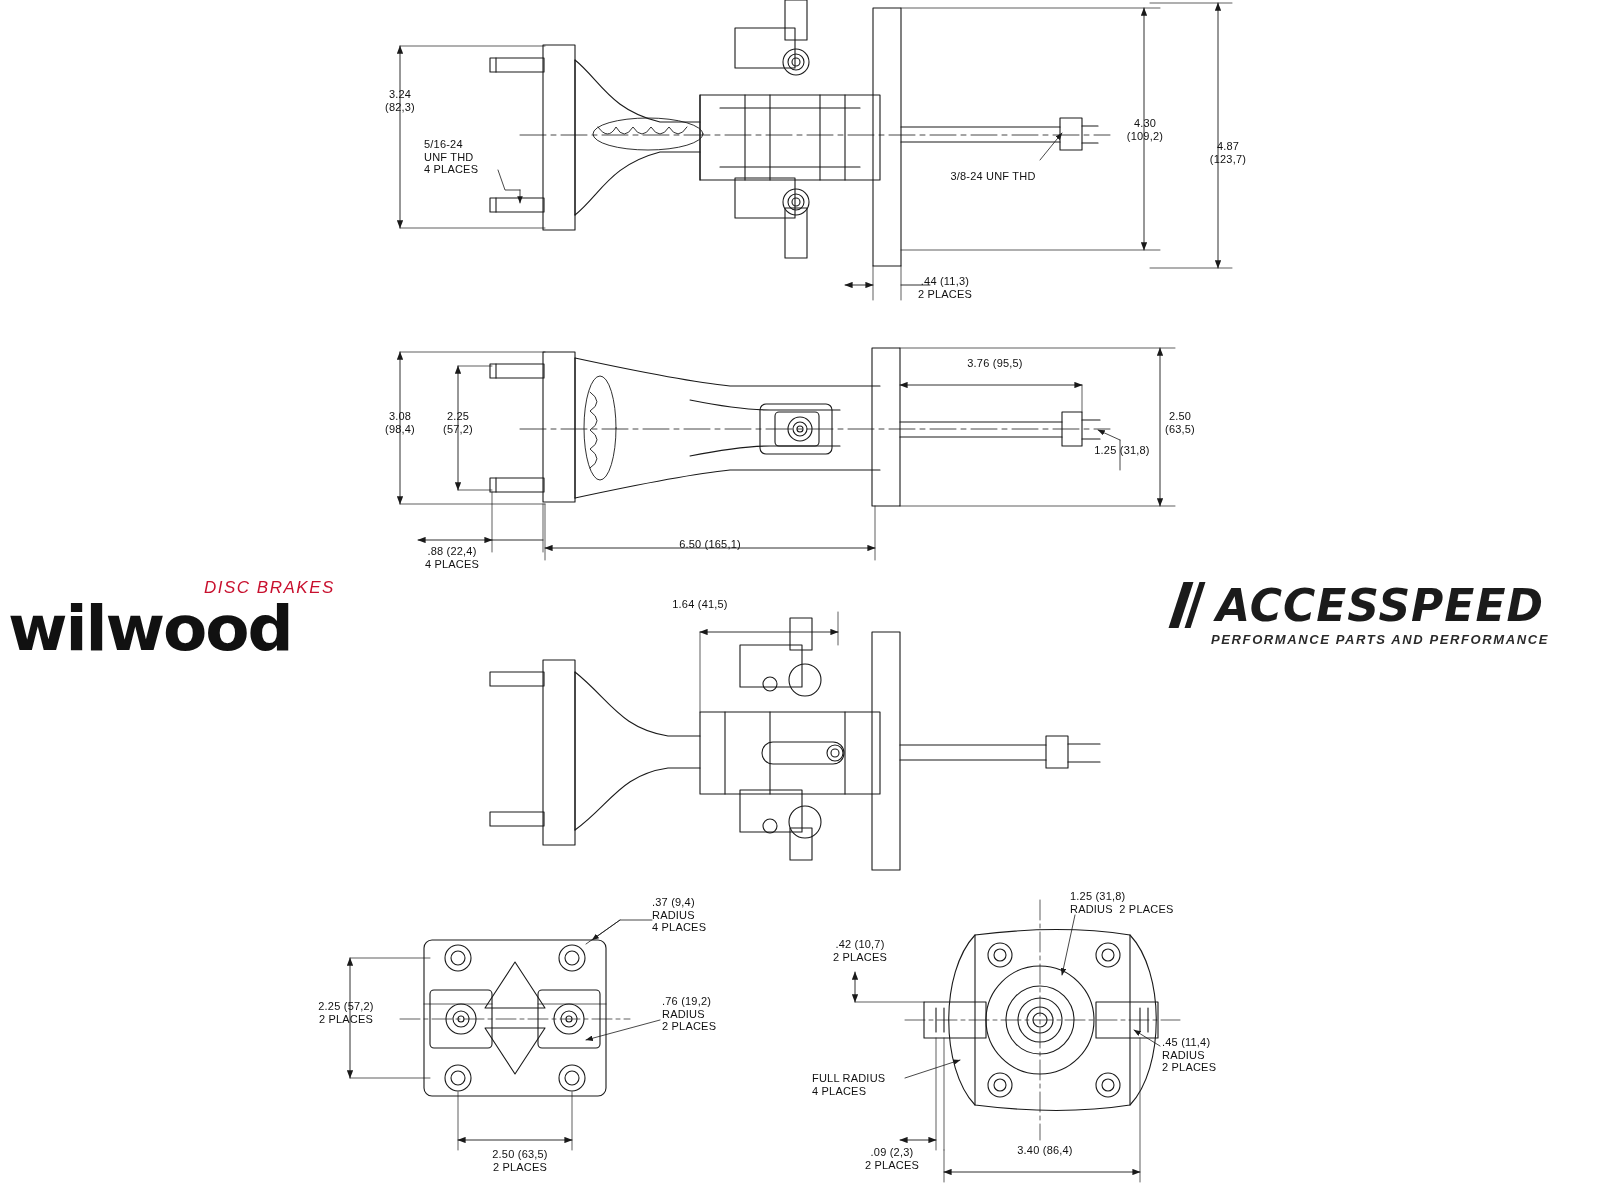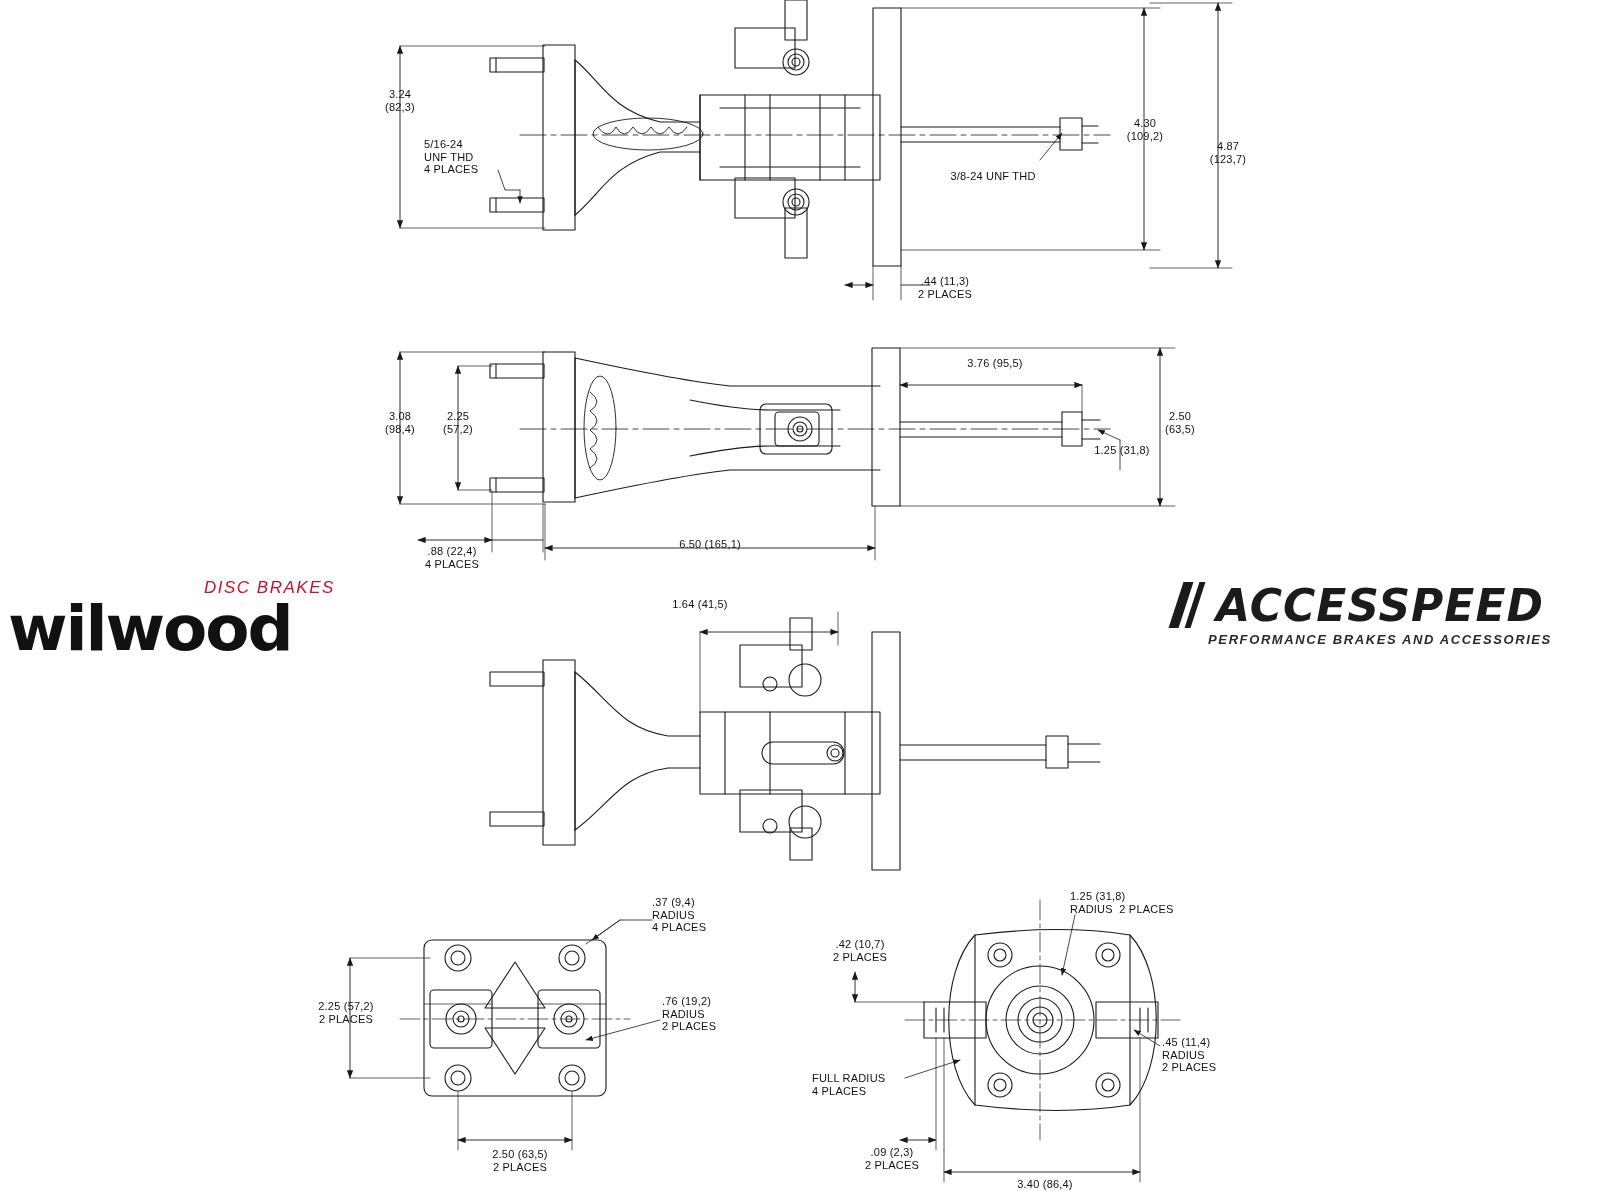--- a/index.html
+++ b/index.html
@@ -439,27 +439,27 @@
 RADIUS  2 PLACES</div>
   <div class="dimtext c" style="left:810px; top:938px; width:100px;">.42 (10,7)
 2 PLACES</div>
   <div class="dimtext" style="left:1162px; top:1036px; width:110px;">.45 (11,4)
 RADIUS
 2 PLACES</div>
   <div class="dimtext" style="left:812px; top:1072px; width:110px;">FULL RADIUS
 4 PLACES</div>
   <div class="dimtext c" style="left:842px; top:1146px; width:100px;">.09 (2,3)
 2 PLACES</div>
-  <div class="dimtext c" style="left:990px; top:1178px; width:110px;">3.40 (86,4)</div>
+  <div class="dimtext c" style="left:990px; top:1144px; width:110px;">3.40 (86,4)</div>
 
   <div id="wilwood-logo">
     <div class="disc-brakes">DISC BRAKES</div>
     <div class="wordmark">wilwood</div>
   </div>
 
   <div id="accesspeed-logo">
     <div class="slash" style="left:6px; top:2px; width:10px; height:46px;"></div>
     <div class="slash" style="left:22px; top:2px; width:6px; height:46px;"></div>
     <div class="name">ACCESSPEED</div>
-    <div class="tag">PERFORMANCE BRAKES AND ACCESSORIES</div>
+    <div class="tag">PERFORMANCE PARTS AND PERFORMANCE</div>
   </div>
 
 </div>
 
 </body></html>

